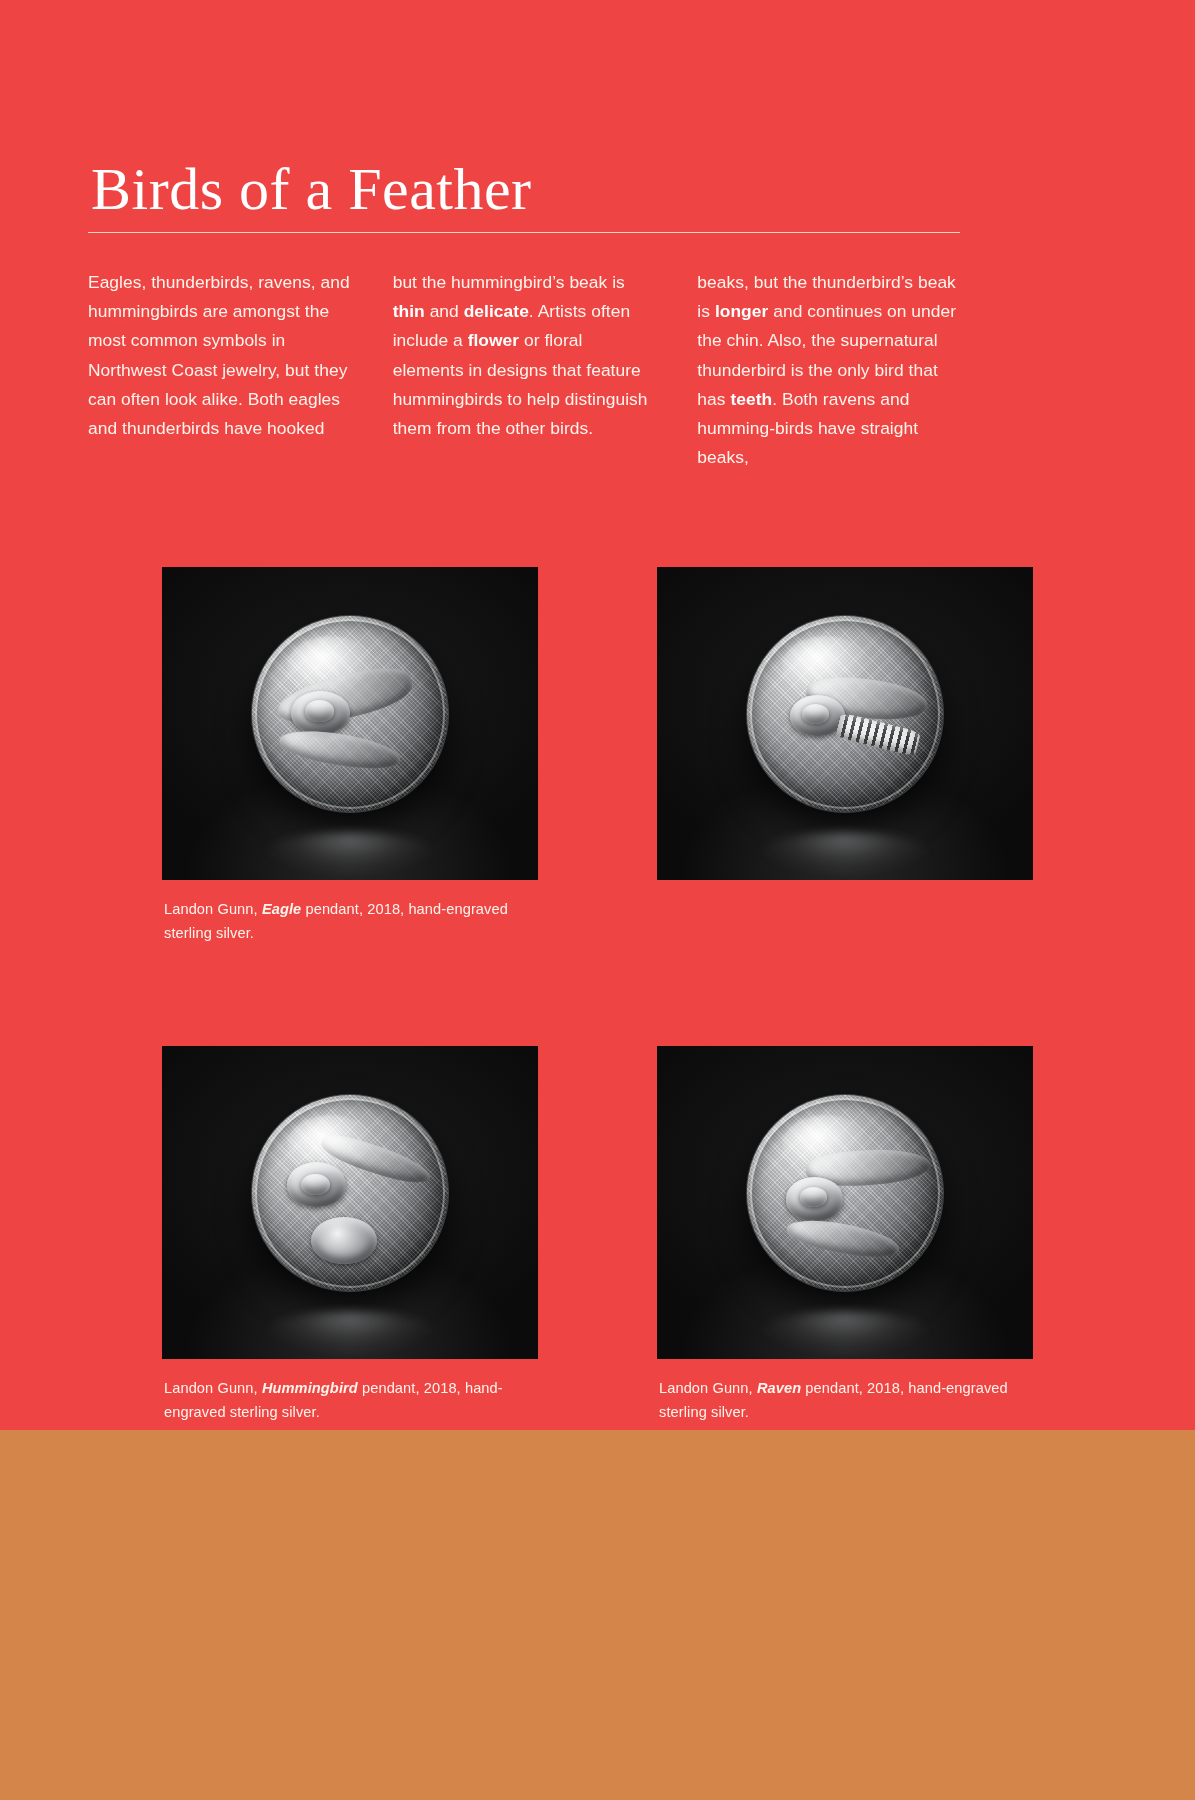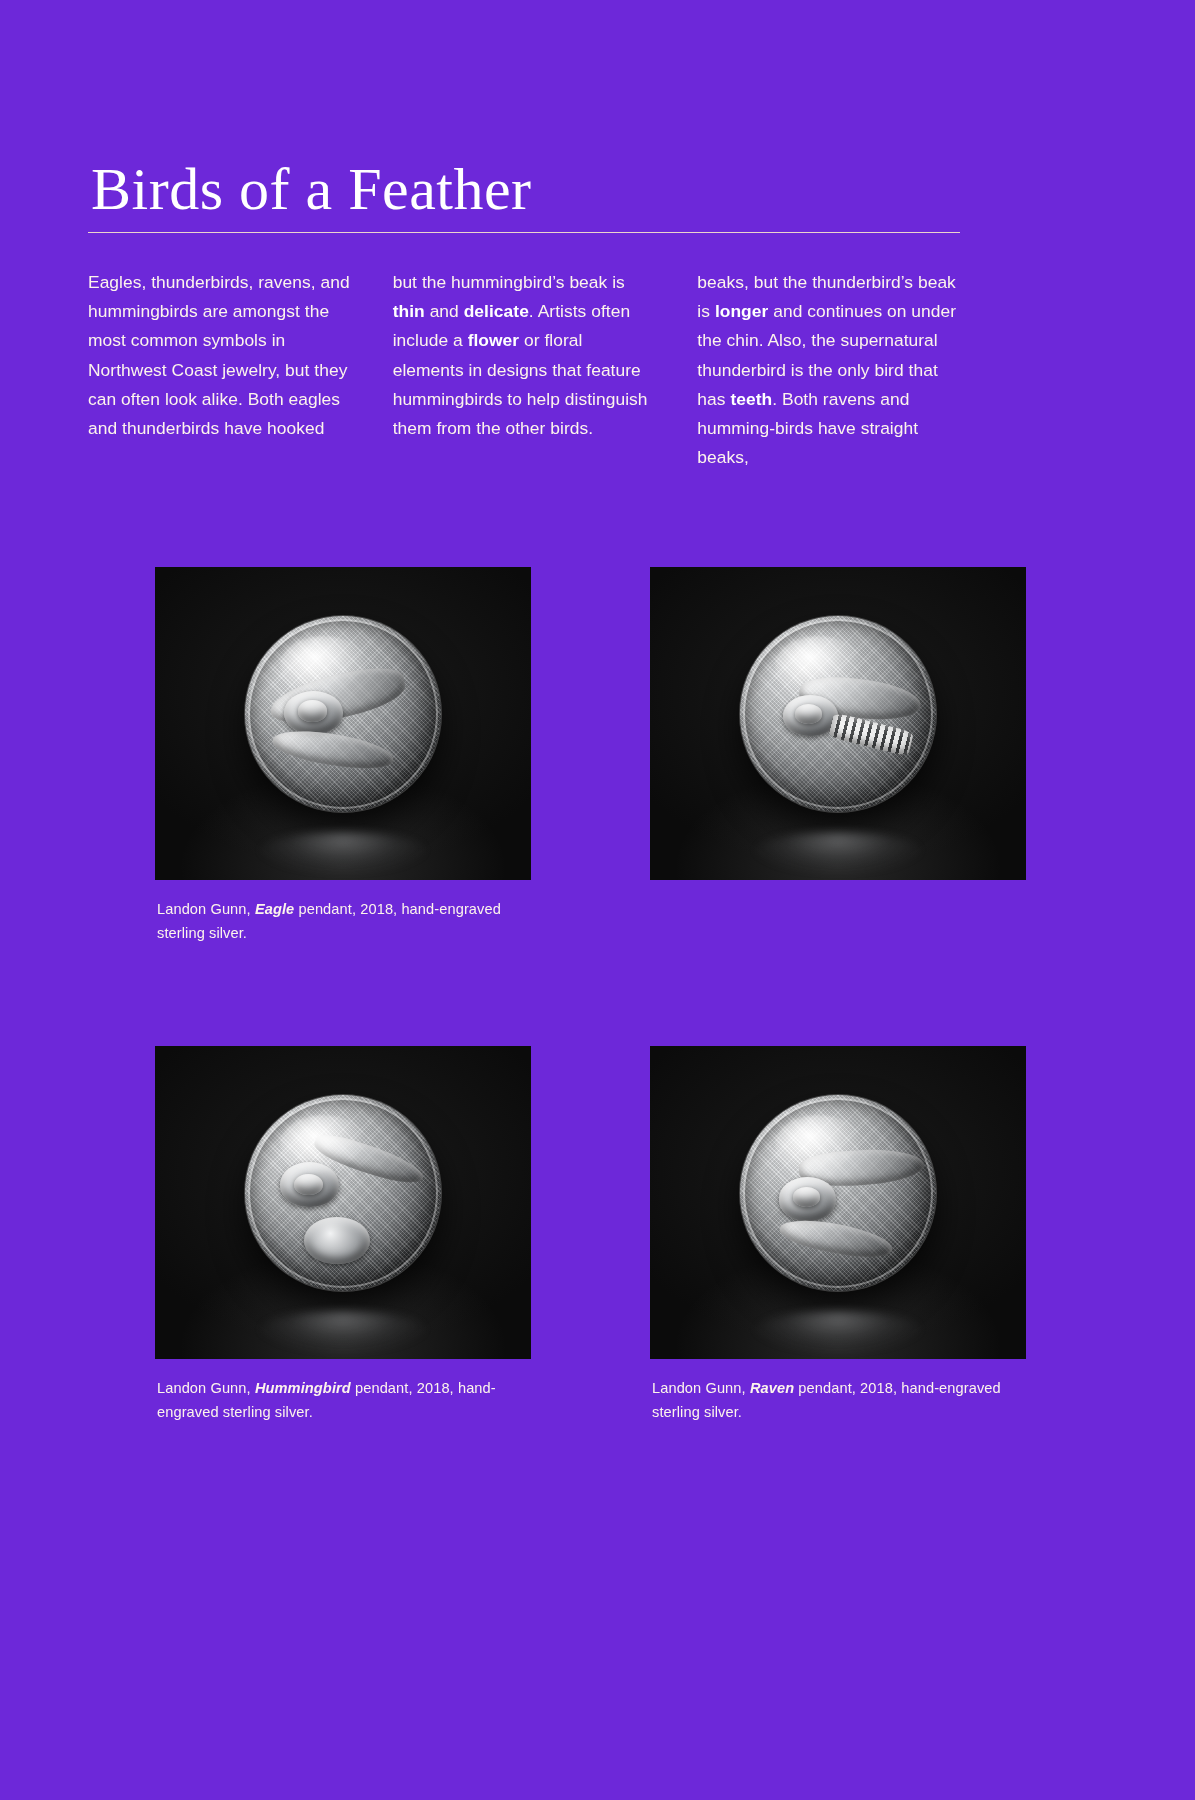--- a/index.html
+++ b/index.html
@@ -11,22 +11,22 @@
     height: 1800px;
     background: #d4854a;
     font-family: "Liberation Sans", sans-serif;
     overflow: hidden;
     position: relative;
   }
   .page {
     position: absolute;
     left: 0; top: 0;
     width: 1195px;
-    height: 1800px;
-    background: #6d28d9;
+    height: 1430px;
+    background: #ef4444;
   }
   
   .header-wrap {
     position: absolute;
     left: 88px;
     top: 156px;
     width: 872px;
   }
   .page-title {
     font-family: "Liberation Serif", "DejaVu Serif", serif;
@@ -63,21 +63,21 @@
     letter-spacing: 0.05px;
   }
   .col:last-child { margin-right: 0; }
   .col b {
     font-weight: 700;
     color: #ffffff;
   }
   
   .figures {
     position: absolute;
-    left: 115px;
+    left: 122px;
     top: 551px;
     width: 792px;
   }
   .fig-row {
     display: flex;
     gap: 39px;
   }
   .fig-row + .fig-row { margin-top: 69px; align-items: center; }
   .figure {
     width: 376px;

